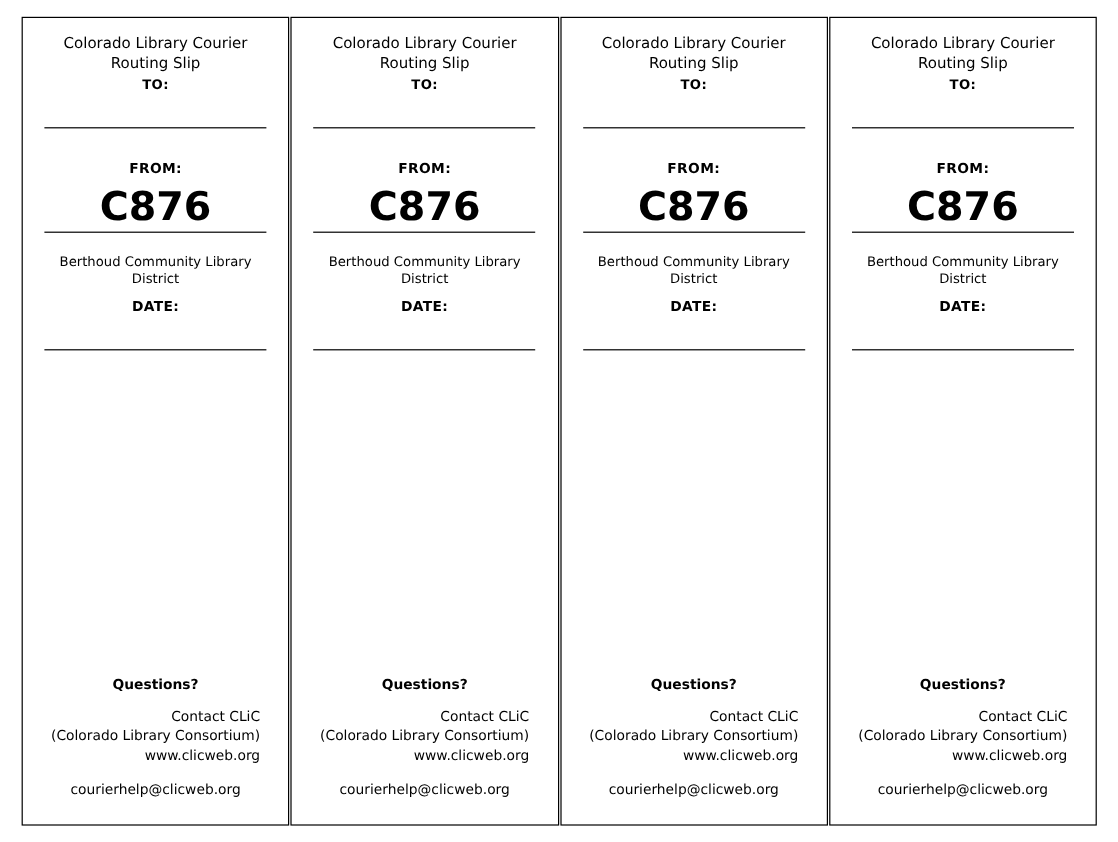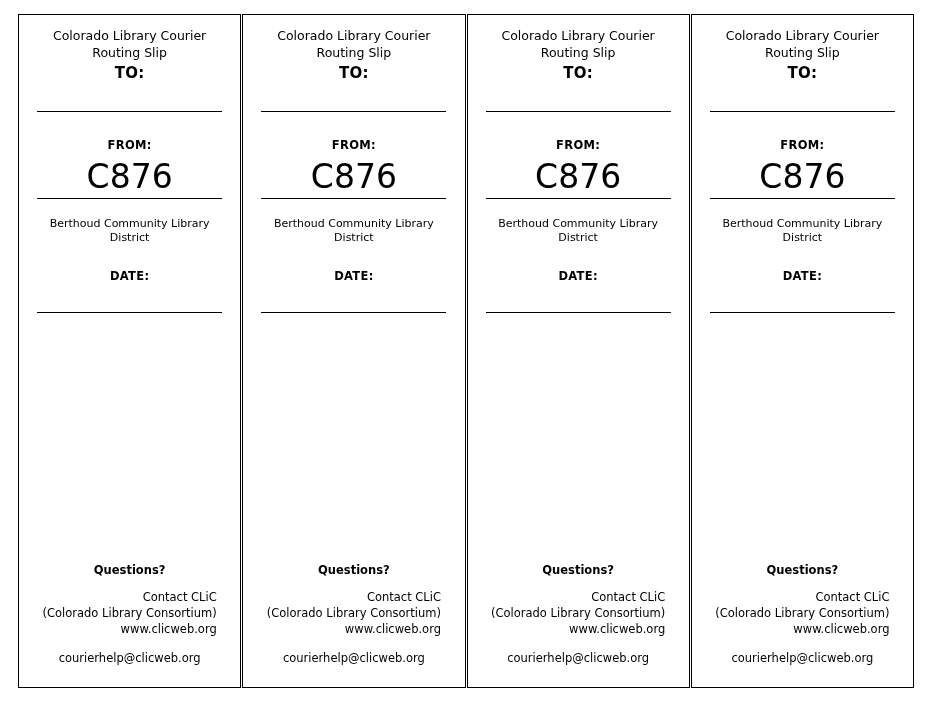--- a/index.html
+++ b/index.html
@@ -50,21 +50,21 @@
   }
   .title {
     margin-top: 12px;
     font-size: 12.5px;
     line-height: 17px;
     text-align: center;
     font-weight: 400;
   }
   .label-to {
     margin-top: 3px;
-    font-size: 15px;
+    font-size: 11px;
     font-weight: bold;
     letter-spacing: 0.3px;
     text-align: center;
   }
   .rule {
     width: 185px;
     height: 0;
     border-bottom: 1.3px solid #000000;
   }
   .rule-to {
@@ -73,37 +73,37 @@
   .label-from {
     margin-top: 26px;
     font-size: 11.5px;
     font-weight: bold;
     letter-spacing: 0.3px;
     text-align: right;
   }
   .code {
     margin-top: 7px;
     font-size: 33px;
-    font-weight: normal;
+    font-weight: bold;
     line-height: 36px;
     text-align: right;
     letter-spacing: 0px;
   }
   .rule-from {
     margin-top: 3px;
   }
   .org {
     margin-top: 18px;
     font-size: 11px;
     line-height: 14px;
     text-align: center;
     max-width: 175px;
   }
   .label-date {
-    margin-top: 24px;
+    margin-top: 8px;
     font-size: 11.5px;
     font-weight: bold;
     letter-spacing: 0.3px;
     text-align: center;
   }
   .rule-date {
     margin-top: 29px;
   }
   .spacer {
     flex: 1 1 auto;

